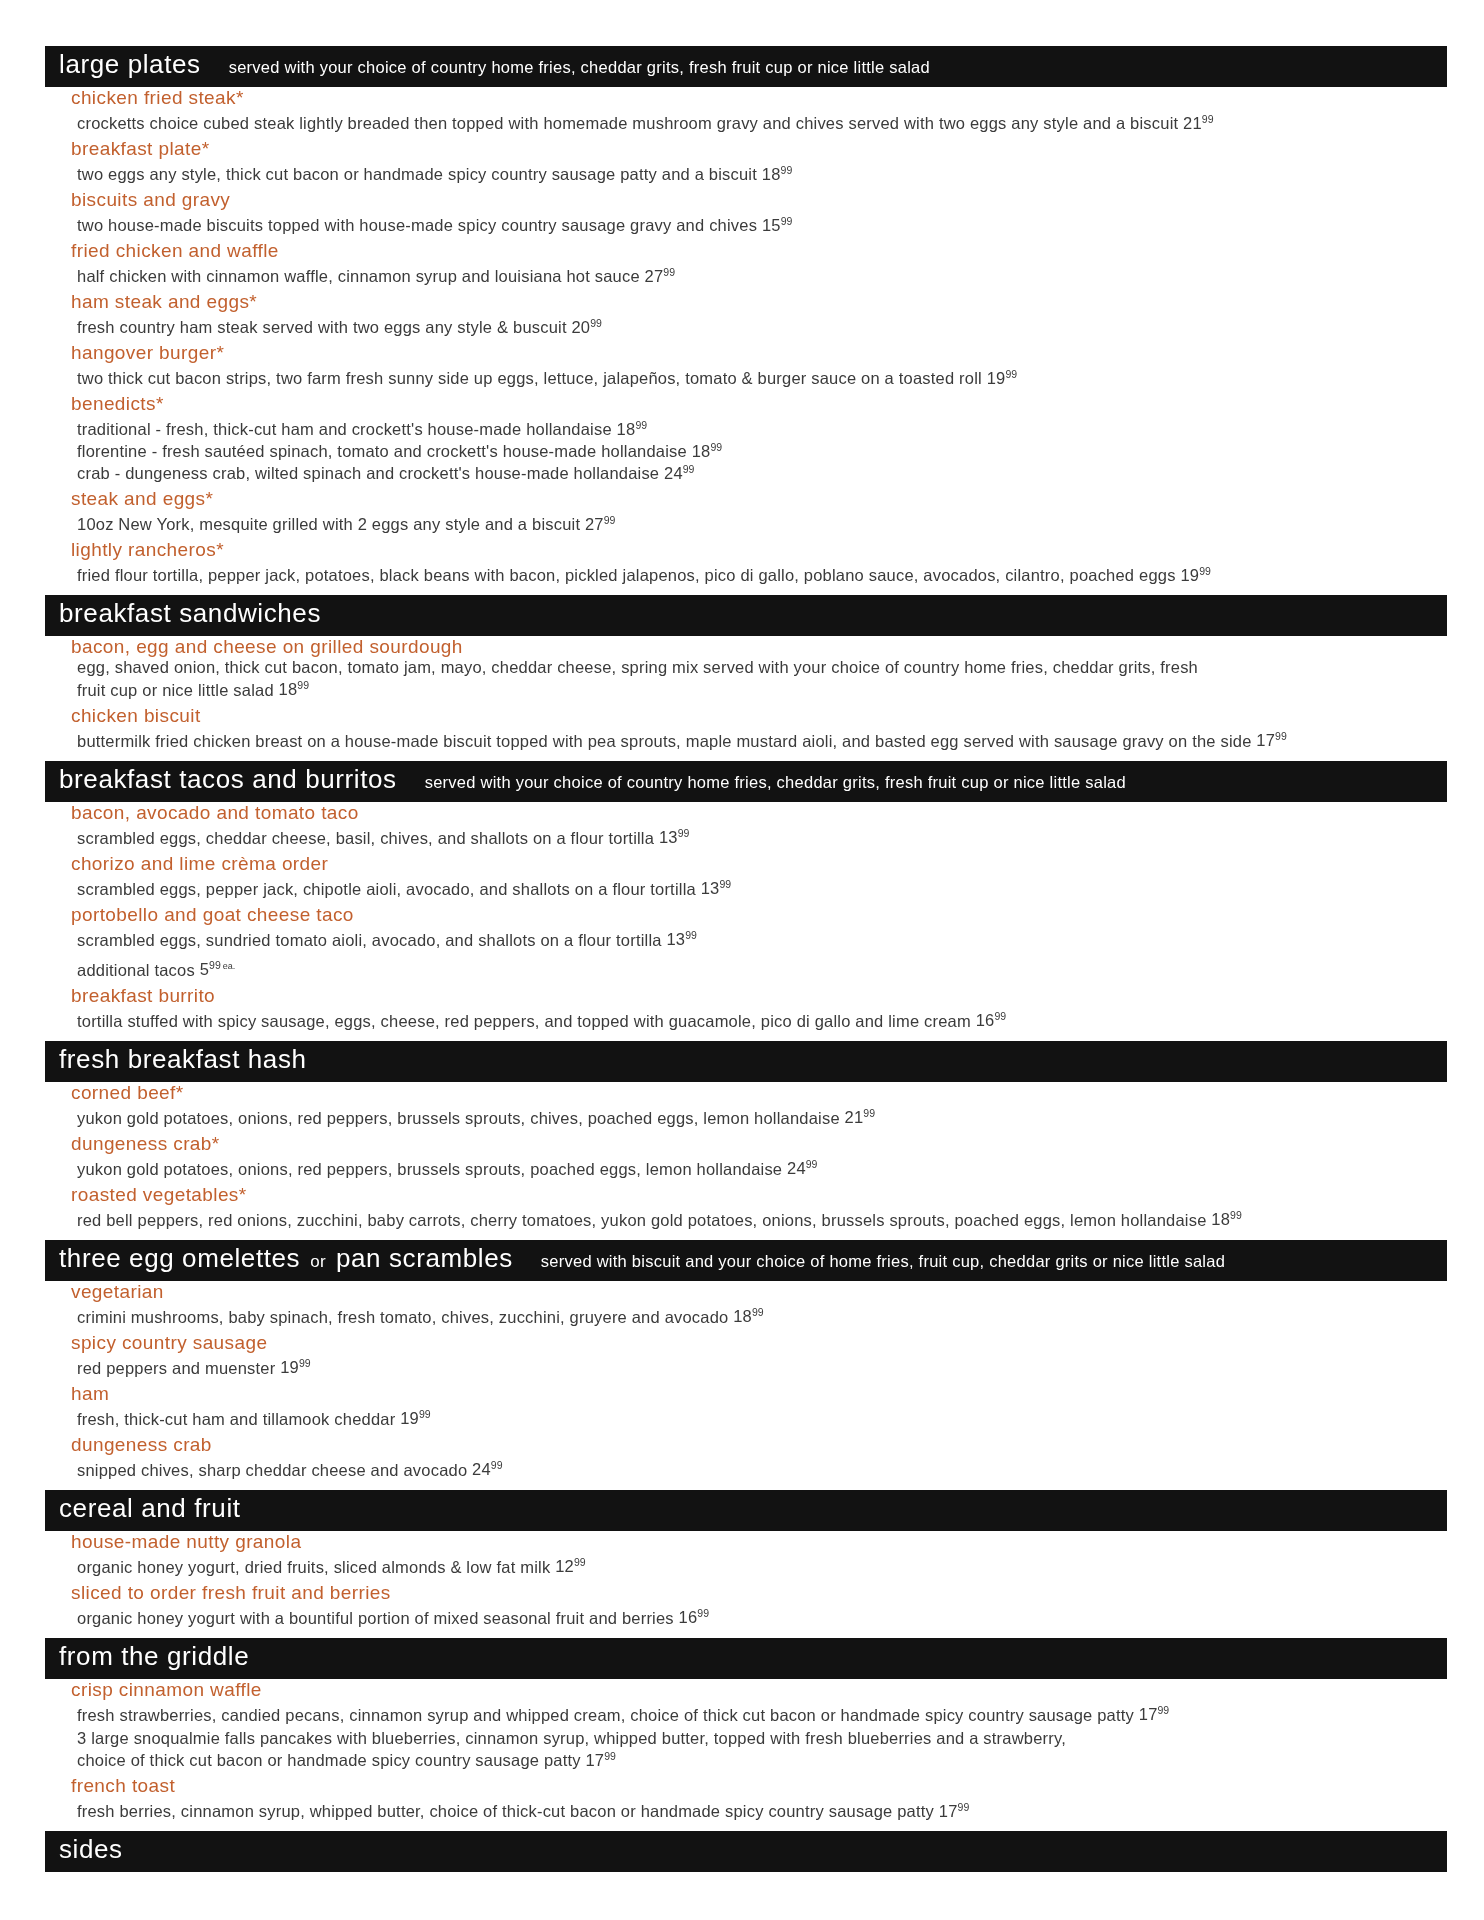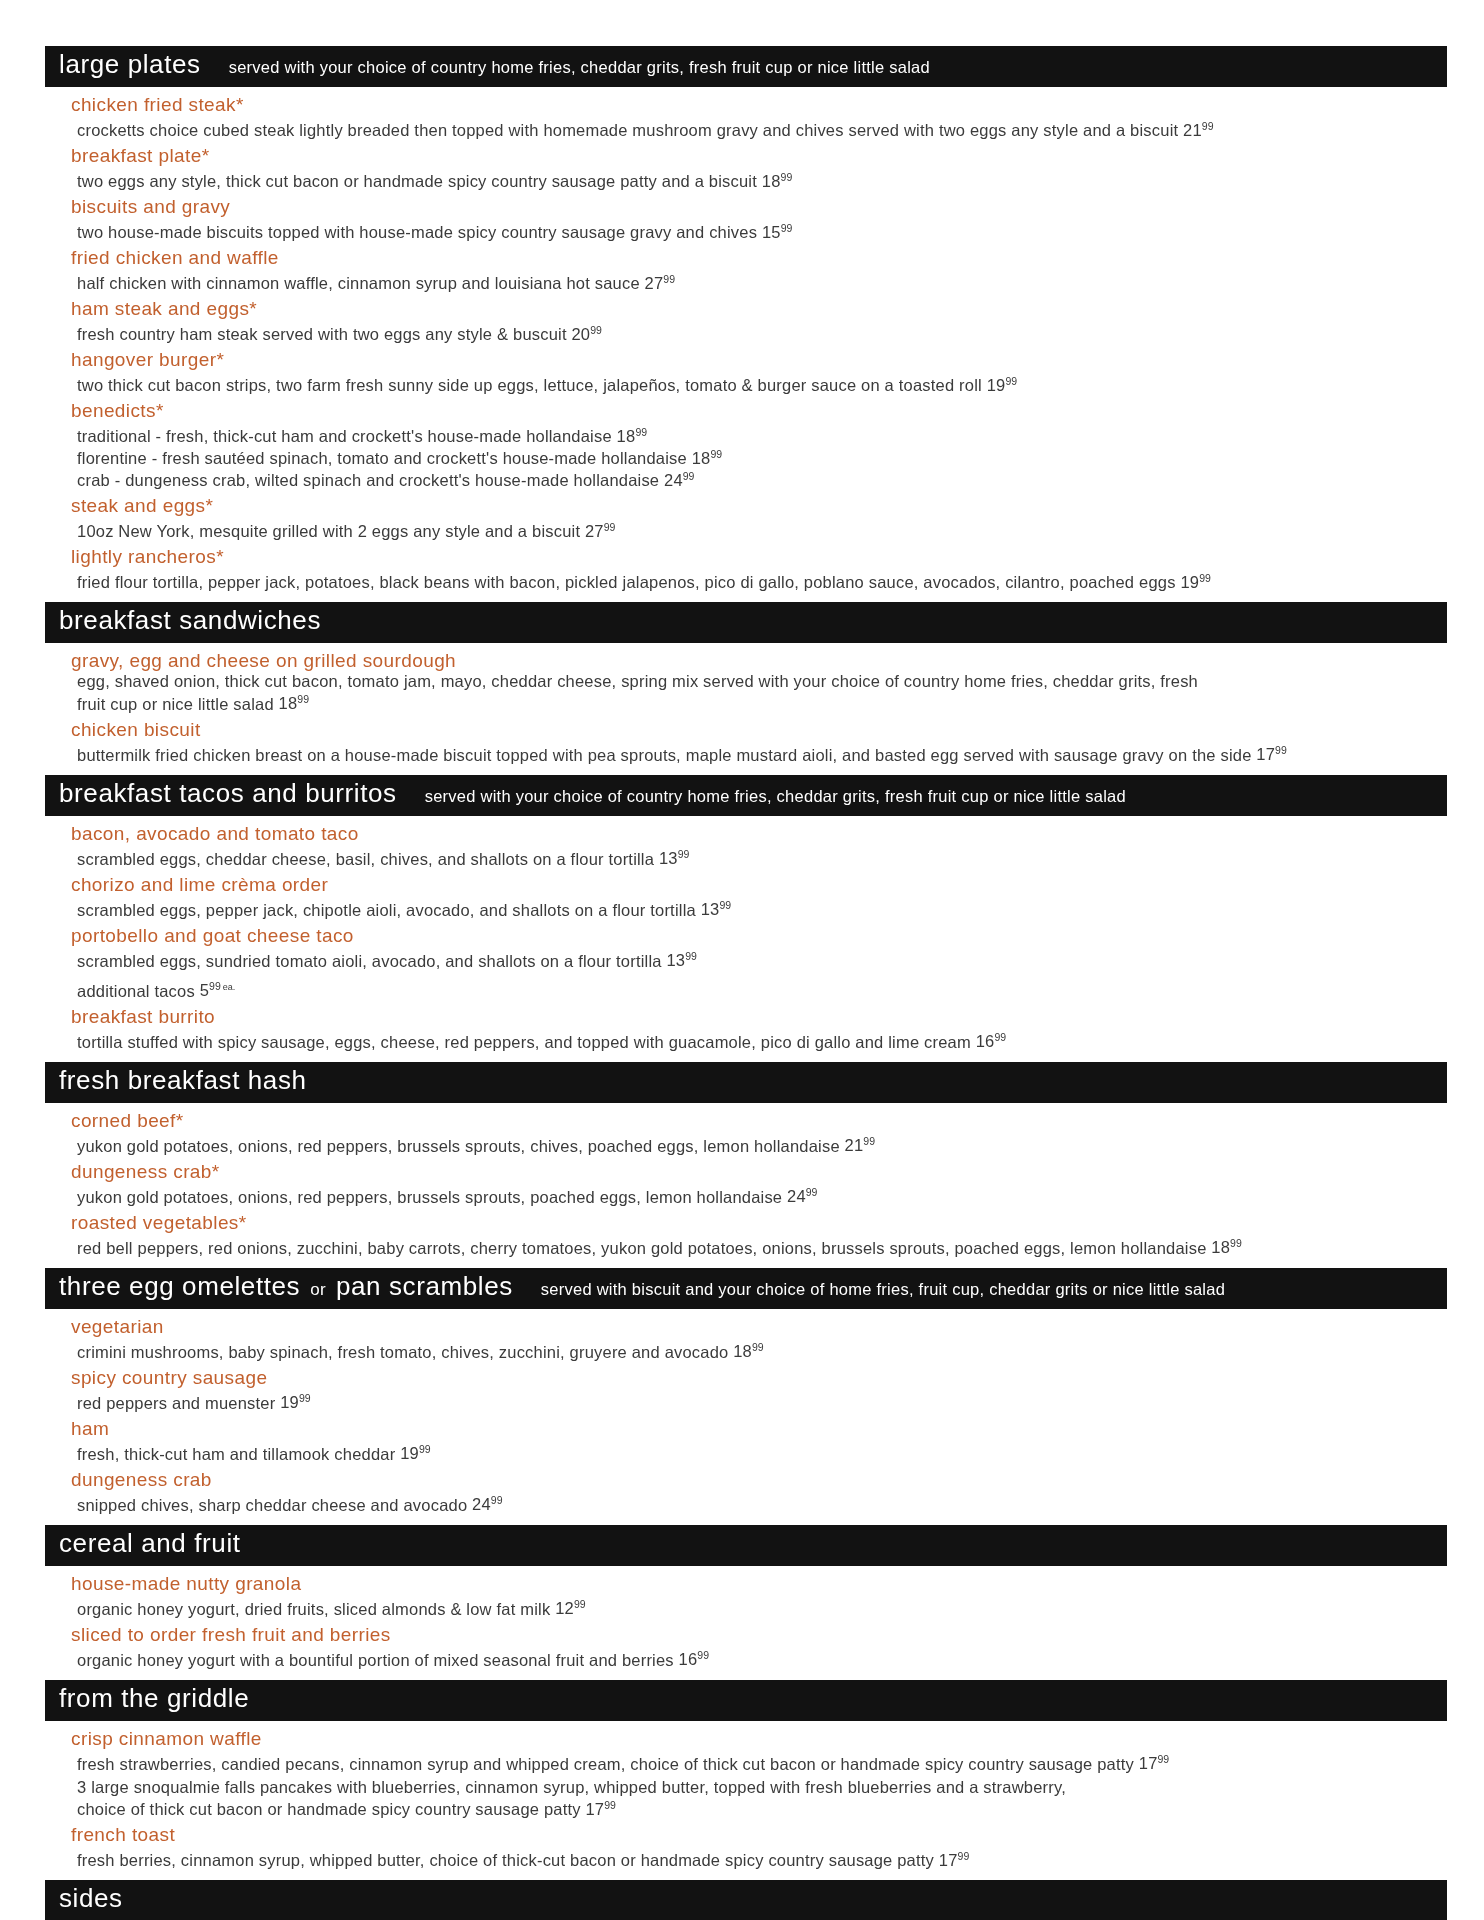--- a/index.html
+++ b/index.html
@@ -35,21 +35,21 @@
   }
   .title-seg { white-space: nowrap; }
   .title-small { font-size: 17px; letter-spacing: 0.3px; }
   .section-sub {
     font-size: 16.5px;
     letter-spacing: 0.25px;
     white-space: nowrap;
     overflow: hidden;
   }
 
-  .items { margin-top: 7px; }
+  .items { }
   .menu-item { margin: 0 0 6px 26px; }
   .item-name {
     color: #c2602e;
     font-size: 19px;
     line-height: 22px;
     letter-spacing: 0.4px;
     margin-bottom: 1px;
   }
   .item-line {
     font-size: 16.5px;
@@ -124,21 +124,21 @@
         </div>
       </section>
       <section class="menu-section">
         <div class="section-bar">
           <span class="section-title">
             <span class="title-seg">breakfast sandwiches</span>
           </span>
         </div>
         <div class="items">
           <div class="menu-item">
-            <div class="item-name">gravy, egg and cheese on grilled sourdough</div>
+            <div class="item-name">bacon, egg and cheese on grilled sourdough</div>
             <div class="item-line">egg, shaved onion, thick cut bacon, tomato jam, mayo, cheddar cheese, spring mix served with your choice of country home fries, cheddar grits, fresh</div>
             <div class="item-line">fruit cup or nice little salad <span class="price">18<sup class="cents">99</sup></span></div>
           </div>
           <div class="menu-item">
             <div class="item-name">chicken biscuit</div>
             <div class="item-line">buttermilk fried chicken breast on a house-made biscuit topped with pea sprouts, maple mustard aioli, and basted egg served with sausage gravy on the side <span class="price">17<sup class="cents">99</sup></span></div>
           </div>
         </div>
       </section>
       <section class="menu-section">

